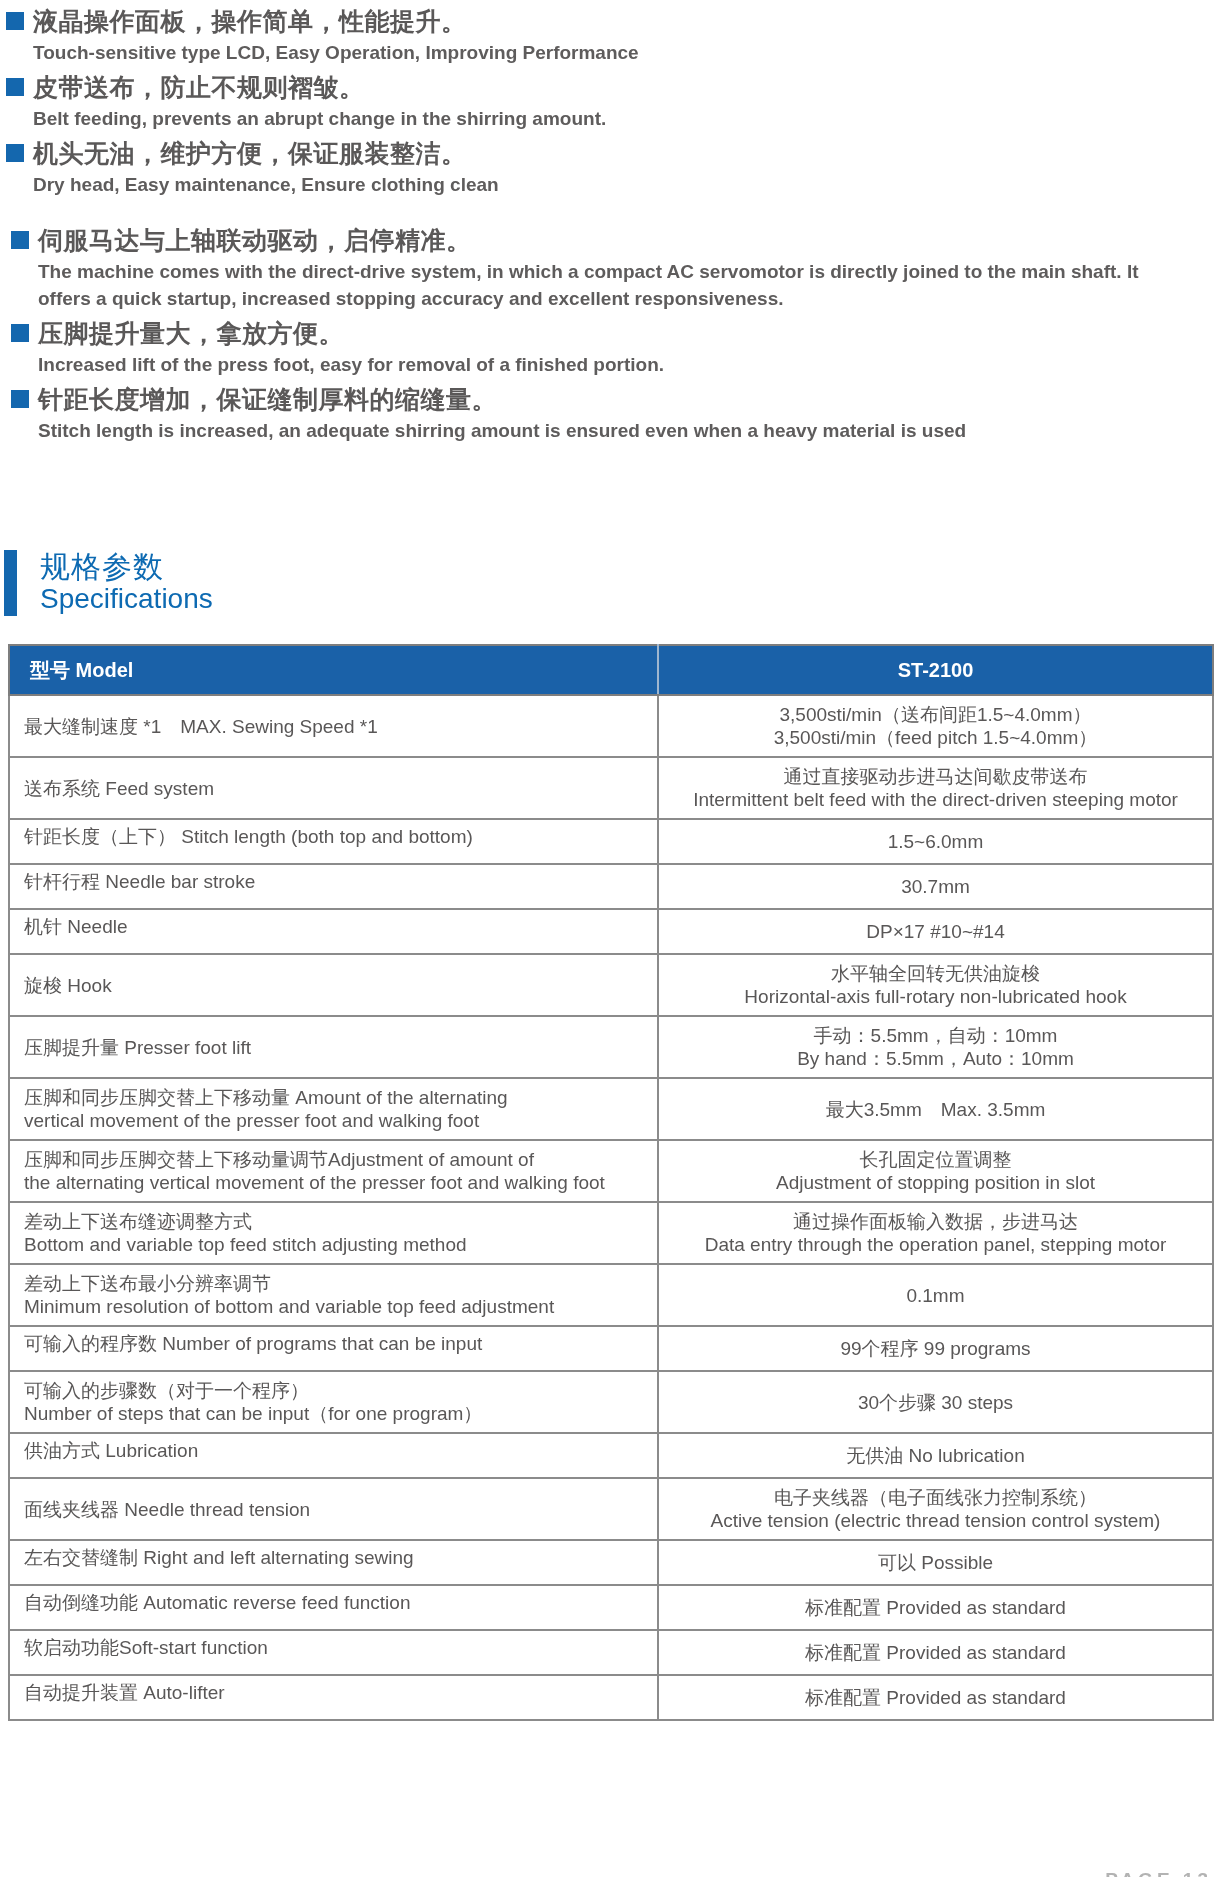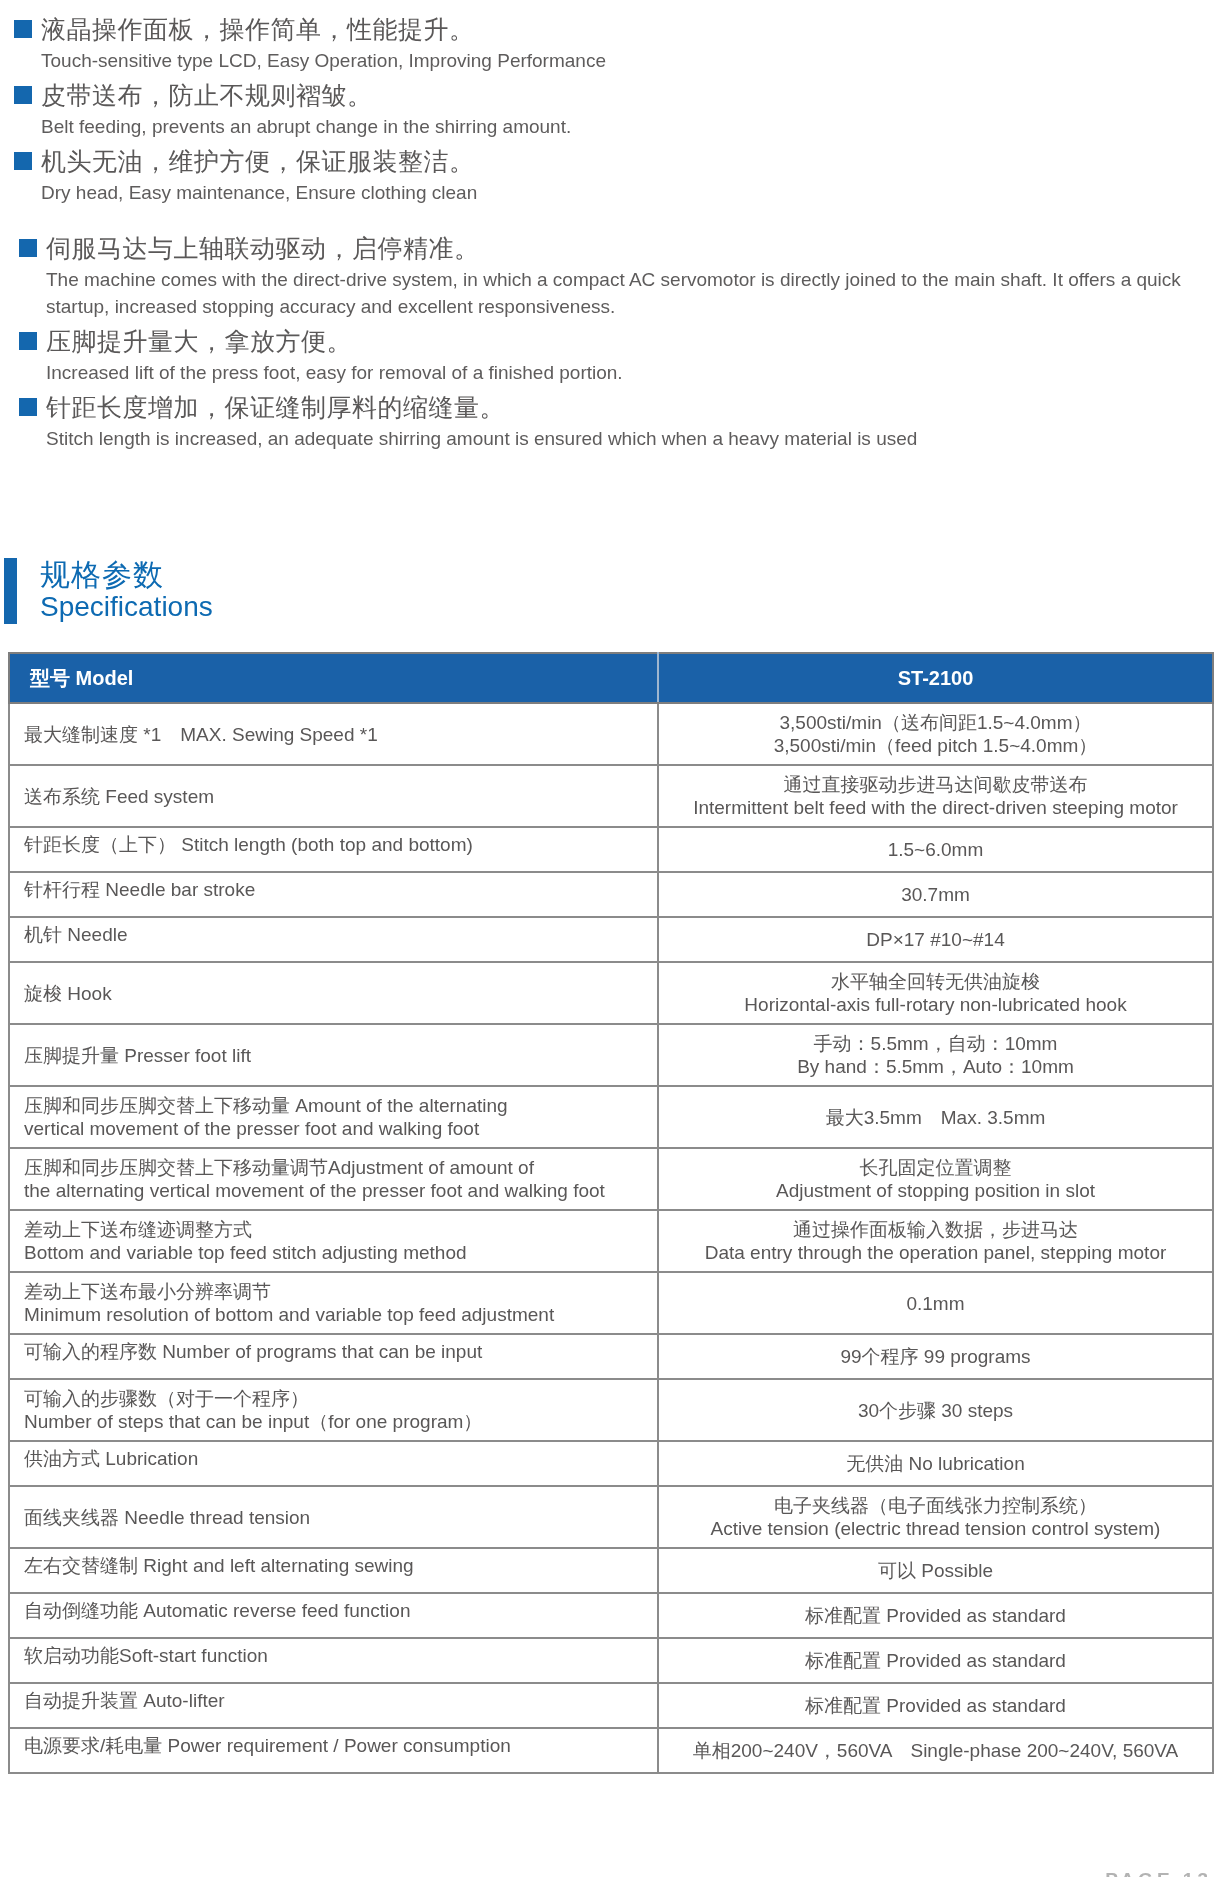--- a/index.html
+++ b/index.html
@@ -7,21 +7,21 @@
   body {
     width:1220px; height:1877px; position:relative; overflow:hidden;
     background:#ffffff;
     font-family:"Liberation Sans","DejaVu Sans",sans-serif;
     color:#595757;
   }
   .page { width:100%; height:100%; position:relative; }
 
   
   .features { padding:5px 28px 0 6px; }
-  .feature-group { margin:8px; }
+  .feature-group { margin:0;font-weight:bold; }
   .feature-group.g2 { margin-top:26px; padding-left:5px; }
   .feature { margin-bottom:5px; }
   .f-zh {
     display:flex; align-items:flex-start;
     font-size:25px; line-height:32px; color:#5a5858; letter-spacing:0.5px;
   }
   .bullet {
     flex:0 0 auto; width:18px; height:18px; margin:7px 9px 0 0;
     background:#1467ae;
   }
@@ -111,21 +111,21 @@
             <span class="bullet"></span>
             <span>压脚提升量大，拿放方便。</span>
           </div>
           <div class="f-en">Increased lift of the press foot, easy for removal of a finished portion.</div>
         </div>
         <div class="feature">
           <div class="f-zh">
             <span class="bullet"></span>
             <span>针距长度增加，保证缝制厚料的缩缝量。</span>
           </div>
-          <div class="f-en">Stitch length is increased, an adequate shirring amount is ensured which when a heavy material is used</div>
+          <div class="f-en">Stitch length is increased, an adequate shirring amount is ensured even when a heavy material is used</div>
         </div>
       </div>
   </section>
 
   <section class="spec-section">
     <div class="section-title">
       <div class="title-bar"></div>
       <div class="title-text">
         <div class="title-zh">规格参数</div>
         <div class="title-en">Specifications</div>
@@ -225,23 +225,19 @@
             <td class="c-value">标准配置 Provided as standard</td>
           </tr>
           <tr class="one">
             <td class="c-label">软启动功能Soft-start function</td>
             <td class="c-value">标准配置 Provided as standard</td>
           </tr>
           <tr class="one">
             <td class="c-label">自动提升装置 Auto-lifter</td>
             <td class="c-value">标准配置 Provided as standard</td>
           </tr>
-          <tr class="one">
-            <td class="c-label">电源要求/耗电量 Power requirement / Power consumption</td>
-            <td class="c-value">单相200~240V，560VA　Single-phase 200~240V, 560VA</td>
-          </tr>
         </tbody>
     </table>
   </section>
 
   <div class="footer-partial">PAGE 13</div>
 
 </div>
 
 </body></html>

